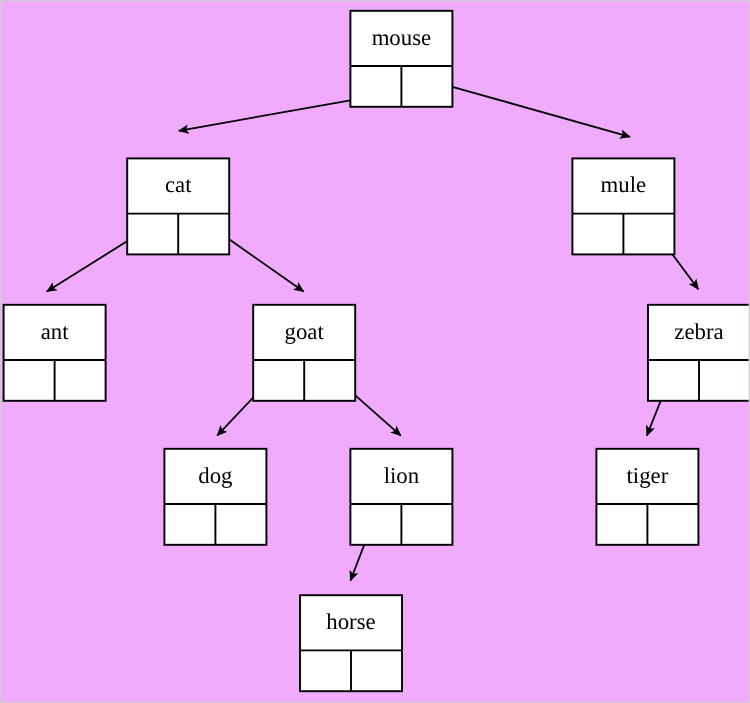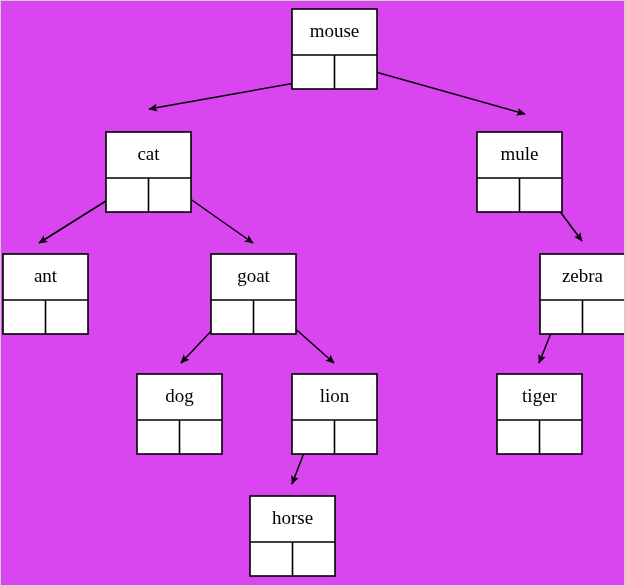--- a/index.html
+++ b/index.html
@@ -9,21 +9,21 @@
   }
   body {
     font-family: "Liberation Serif", "DejaVu Serif", serif;
   }
   #diagram-frame {
     position: relative;
     width: 625px;
     height: 586px;
     box-sizing: border-box;
     border: 1px solid #cfcfcf;
-    background: #d946ef;
+    background: #f0abfc;
     overflow: hidden;
   }
   #tree-svg {
     display: block;
     width: 623px;
     height: 584px;
   }
   .node-box {
     fill: #ffffff;
     stroke: #000000;

